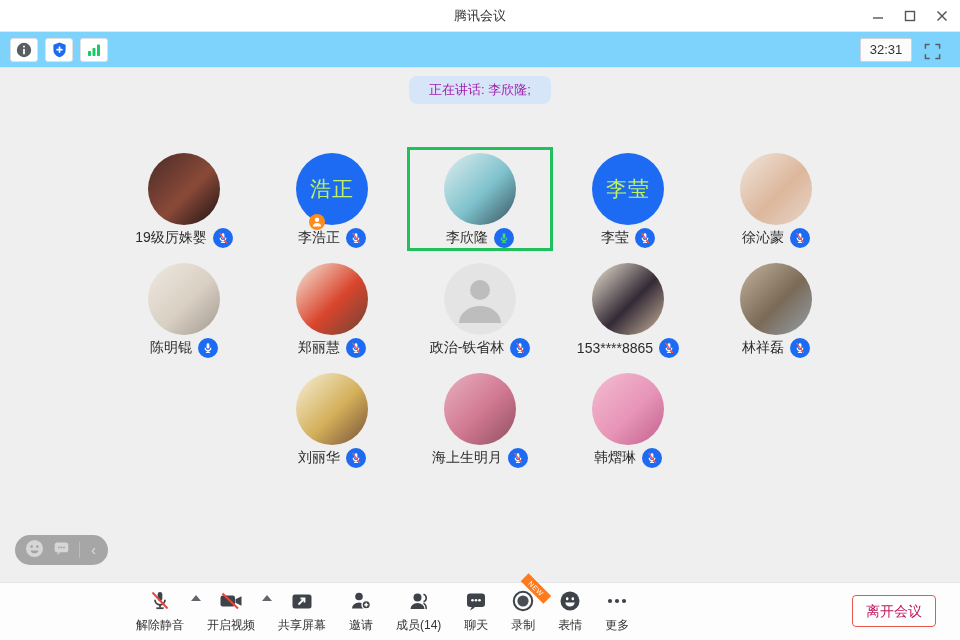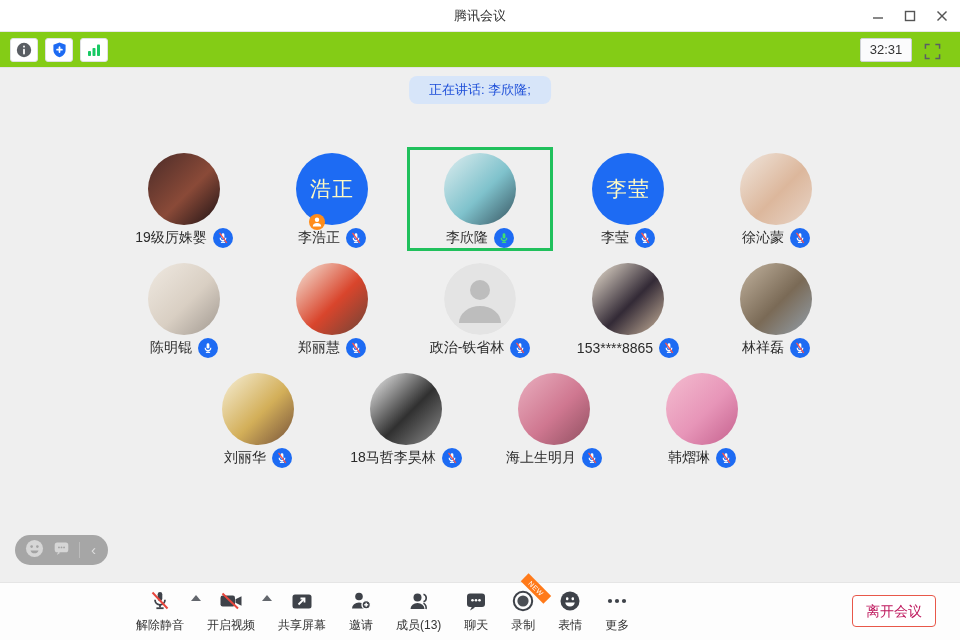--- a/index.html
+++ b/index.html
@@ -7,37 +7,37 @@
   body { font-family:"Liberation Sans","DejaVu Sans",sans-serif; background:#efefef; }
   #app { position:relative; width:960px; height:640px; overflow:hidden; background:#efefef;padding-left:13px; }
 
   
   .titlebar { position:absolute; top:0; left:0; width:100%; height:32px; background:#ffffff; border-bottom:1px solid #e7e7e7; }
   .title { position:absolute; top:0; left:0; width:100%; height:32px; line-height:32px; text-align:center; font-size:13px; color:#333; }
   .win-controls { position:absolute; right:8px; top:0; height:32px; display:flex; align-items:center; gap:12px; }
   .win-btn { width:20px; height:20px; display:flex; align-items:center; justify-content:center; cursor:pointer; }
 
   
-  .topbar { position:absolute; top:32px; left:0; width:100%; height:36px; background:#84cc16; border-bottom:1px solid #e2e3e5; }
+  .topbar { position:absolute; top:32px; left:0; width:100%; height:36px; background:#7dd3fc; border-bottom:1px solid #e2e3e5; }
   .tb-left { position:absolute; left:10px; top:6px; display:flex; gap:7px; }
   .tb-btn { width:28px; height:24px; background:#fff; border:1px solid #dfe1e4; border-radius:3px; display:flex; align-items:center; justify-content:center; }
   .timer-box { position:absolute; right:48px; top:6px; width:52px; height:24px; background:#fbfbfc; border:1px solid #cfd2d6; border-radius:2px; text-align:center; line-height:22px; font-size:13px; color:#333; }
   .fs-btn { position:absolute; right:18px; top:9px; width:20px; height:20px; display:flex; align-items:center; justify-content:center; }
 
   
-  .banner { position:absolute; top:76px; left:50%; transform:translateX(-50%); height:28px; line-height:28px; padding:0 20px; background:#d7e5f9; border-radius:8px; font-size:13px; color:#1d4ed8; white-space:nowrap; }
+  .banner { position:absolute; top:76px; left:50%; transform:translateX(-50%); height:28px; line-height:28px; padding:0 20px; background:#d7e5f9; border-radius:8px; font-size:13px; color:#a21caf; white-space:nowrap; }
 
   
   .prow { position:absolute; left:0; width:100%; display:flex; justify-content:center; }
   .prow-0 { top:146px; } .prow-1 { top:256px; } .prow-2 { top:366px; }
   .tile { position:relative; width:148px; height:108px; display:flex; flex-direction:column; align-items:center; padding-top:7px; }
   .tile.speaking::before { content:""; position:absolute; left:1px; right:1px; top:1px; bottom:3px; border:3px solid #20c05c; pointer-events:none; }
   .avatar-wrap { position:relative; width:72px; height:72px; }
   .avatar { width:72px; height:72px; border-radius:50%; overflow:hidden; display:flex; align-items:center; justify-content:center; }
-  .avatar.initials { background:#1d6bf3; color:#fef9c3; font-size:21px; letter-spacing:1px; }
+  .avatar.initials { background:#1d6bf3; color:#bef264; font-size:21px; letter-spacing:1px; }
   .host-badge { position:absolute; left:13px; bottom:-5px; width:16px; height:16px; }
   .name-row { display:flex; align-items:center; gap:6px; margin-top:2px; height:22px; }
   .pname { font-size:14px; color:#2b2b2b; white-space:nowrap; }
   .mic { width:20px; height:20px; border-radius:50%; background:#1d6bf3; display:flex; align-items:center; justify-content:center; flex:0 0 auto; }
   .mic svg { width:14px; height:14px; overflow:visible; }
   .mic .m-fill { fill:#fff; } .mic .m-stroke { stroke:#fff; fill:none; }
   .mic-speaking .m-fill { fill:#3fe06e; } .mic-speaking .m-stroke { stroke:#3fe06e; }
   .mic .slash { display:none; }
   .mic-muted .slash { display:inline; }
 
@@ -337,38 +337,20 @@
             <rect class="m-fill" x="8" y="3.2" width="4" height="7.6" rx="2"></rect>
             <path class="m-stroke" d="M6 9.6 a4 4 0 0 0 8 0" stroke-width="1.6"></path>
             <line class="m-stroke" x1="10" y1="13.6" x2="10" y2="15.6" stroke-width="1.6"></line>
             <line class="m-stroke" x1="7" y1="16.2" x2="13" y2="16.2" stroke-width="1.6"></line>
             <line class="slash" x1="5" y1="2.6" x2="15.4" y2="17" stroke="#ff5148" stroke-width="1.8"></line>
           </svg>
         </span>
       </div>
     </div>
 
-    <div class="tile">
-      <div class="avatar-wrap">
-        <div class="avatar" style="background: linear-gradient(135deg, rgb(244, 244, 244) 0%, rgb(48, 48, 48) 55%, rgb(143, 143, 143) 100%);"></div>
-
-      </div>
-      <div class="name-row">
-        <span class="pname">18马哲李昊林</span>
-        <span class="mic mic-muted">
-          <svg viewBox="0 0 20 20">
-            <rect class="m-fill" x="8" y="3.2" width="4" height="7.6" rx="2"></rect>
-            <path class="m-stroke" d="M6 9.6 a4 4 0 0 0 8 0" stroke-width="1.6"></path>
-            <line class="m-stroke" x1="10" y1="13.6" x2="10" y2="15.6" stroke-width="1.6"></line>
-            <line class="m-stroke" x1="7" y1="16.2" x2="13" y2="16.2" stroke-width="1.6"></line>
-            <line class="slash" x1="5" y1="2.6" x2="15.4" y2="17" stroke="#ff5148" stroke-width="1.8"></line>
-          </svg>
-        </span>
-      </div>
-    </div>
 
     <div class="tile">
       <div class="avatar-wrap">
         <div class="avatar" style="background: linear-gradient(135deg, rgb(234, 176, 192) 0%, rgb(207, 119, 144) 55%, rgb(143, 79, 96) 100%);"></div>
 
       </div>
       <div class="name-row">
         <span class="pname">海上生明月</span>
         <span class="mic mic-muted">
           <svg viewBox="0 0 20 20">
@@ -478,21 +460,21 @@
       </div>
 
       <div class="tool-item">
         <span class="tool-icon">
           <svg width="24" height="24" viewBox="0 0 24 24">
               <path d="M16.5 5.2 a4 4 0 0 1 0 7.6 M19 20 a7 6 0 0 0 -2.5 -5.8" fill="none" stroke="#3e4249" stroke-width="1.6"></path>
               <circle cx="10.5" cy="8.5" r="4" fill="#3e4249"></circle>
               <path d="M3.5 20 a7 6 0 0 1 14 0 z" fill="#3e4249"></path>
             </svg>
         </span>
-        <span class="tool-label">成员(13)</span>
+        <span class="tool-label">成员(14)</span>
       </div>
 
       <div class="tool-item">
         <span class="tool-icon">
           <svg width="24" height="24" viewBox="0 0 24 24">
               <rect x="3" y="4.5" width="18" height="13.5" rx="3" fill="#3e4249"></rect>
               <path d="M8 17.5 l-2 4 l5 -3 z" fill="#3e4249"></path>
               <circle cx="8.5" cy="11.2" r="1.3" fill="#fff"></circle>
               <circle cx="12" cy="11.2" r="1.3" fill="#fff"></circle>
               <circle cx="15.5" cy="11.2" r="1.3" fill="#fff"></circle>

